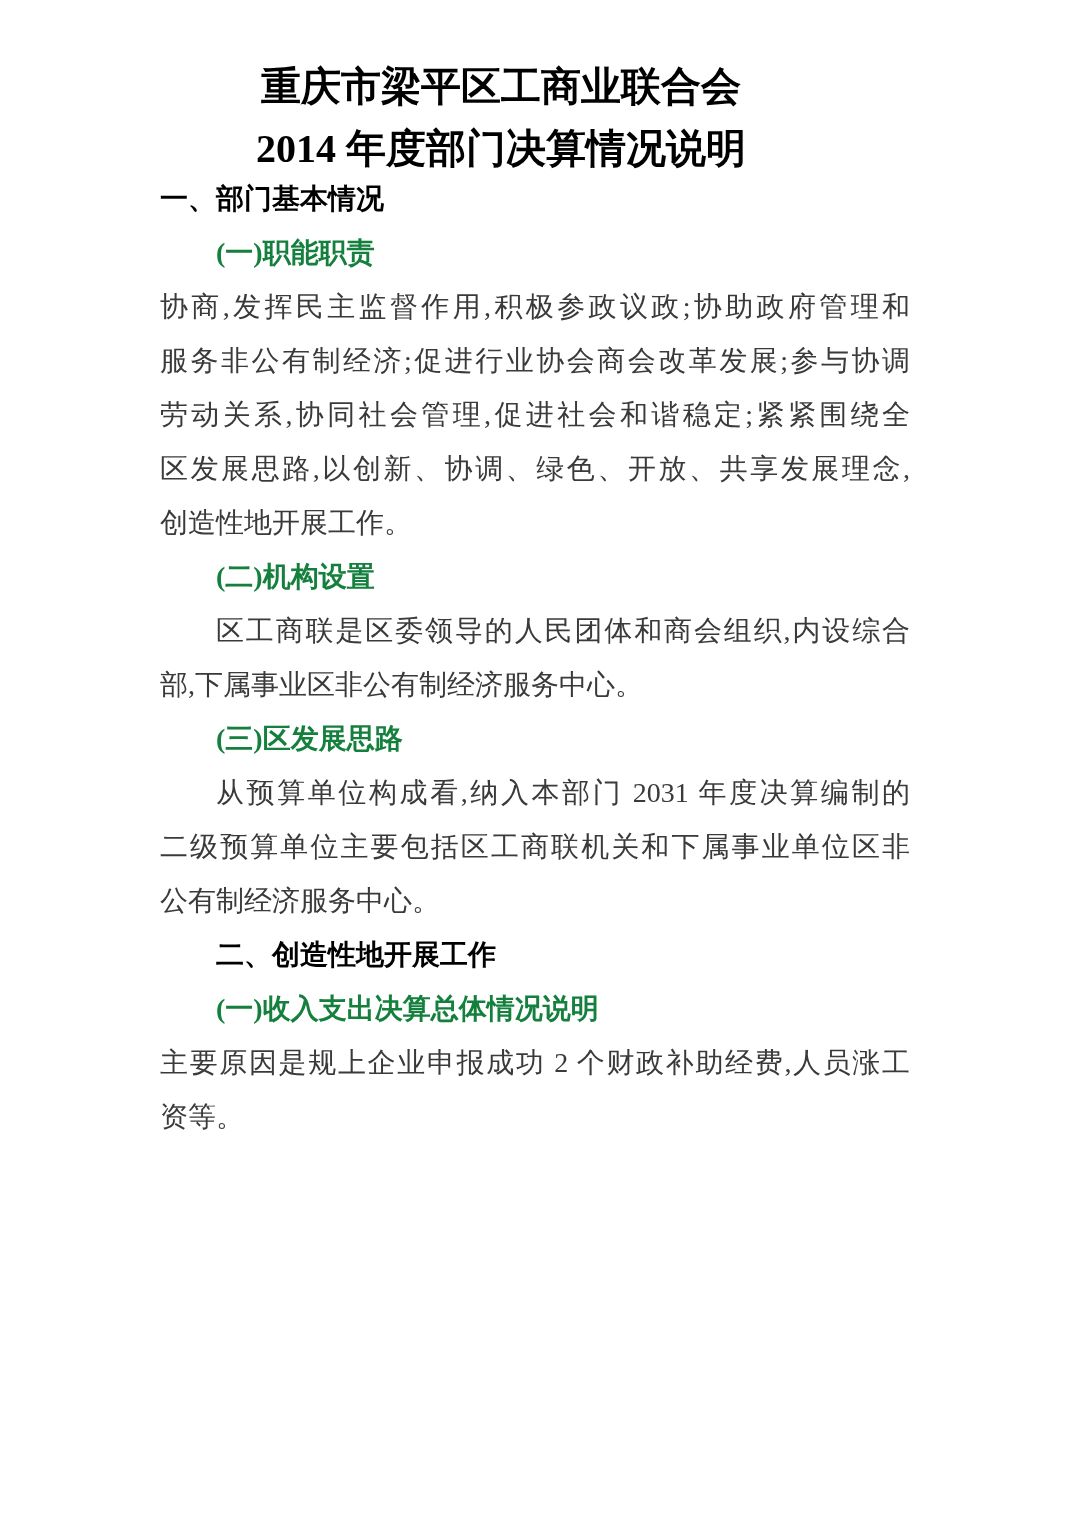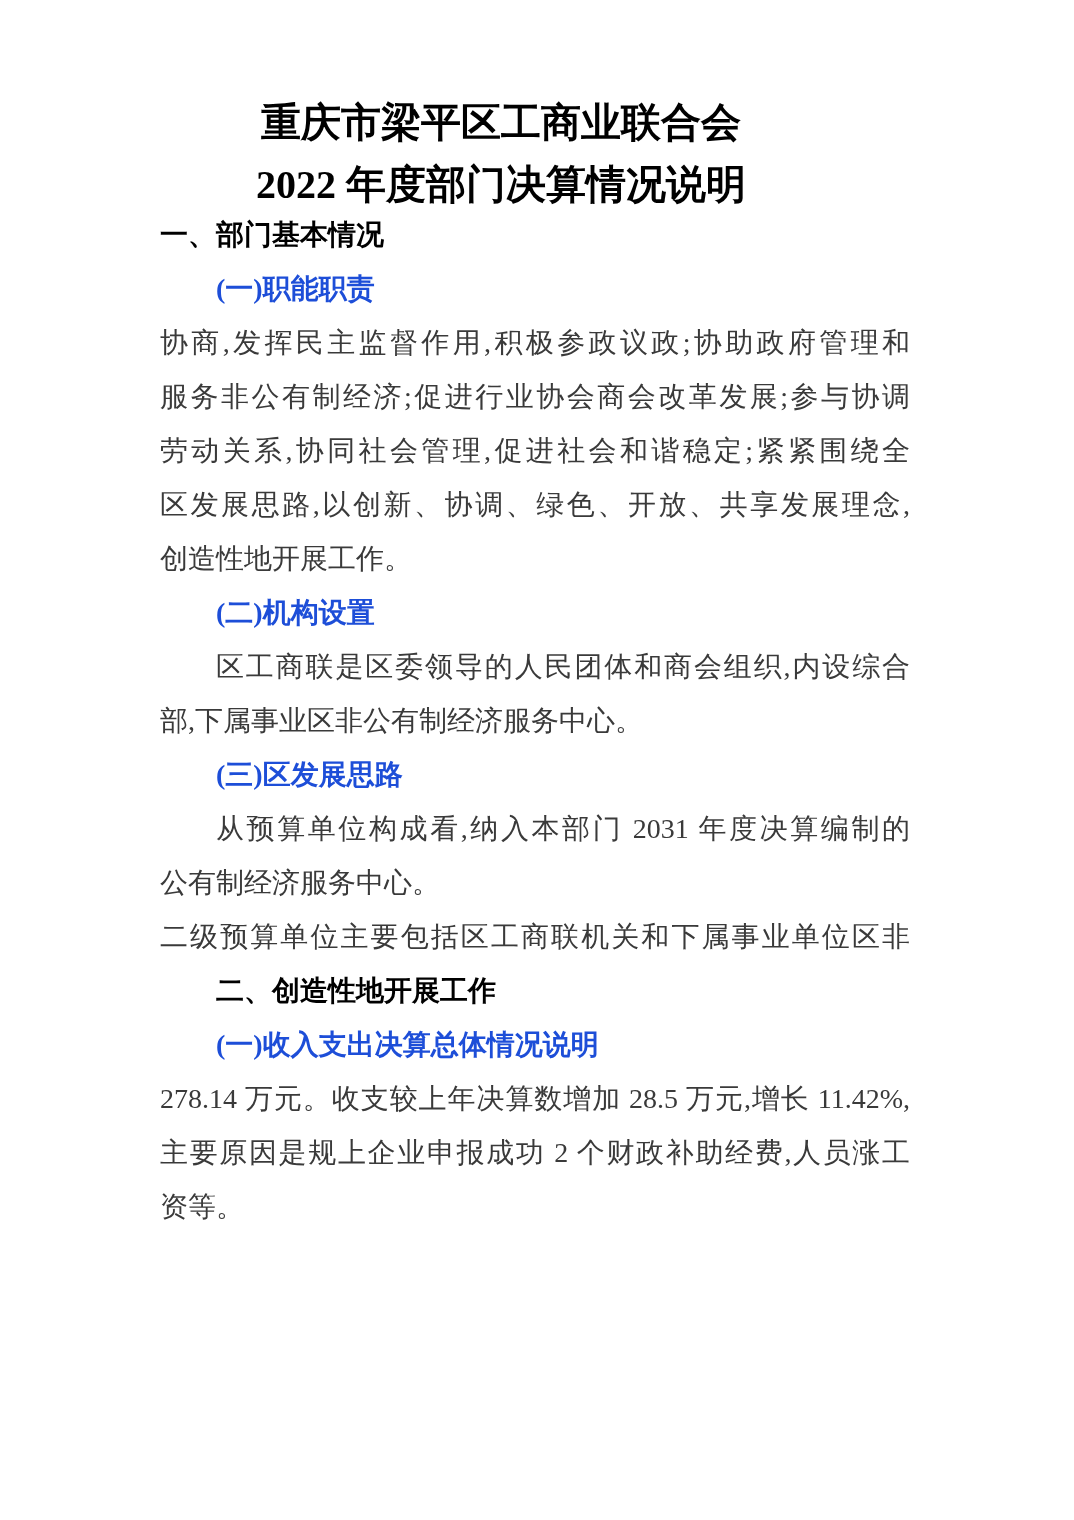--- a/index.html
+++ b/index.html
@@ -4,21 +4,21 @@
 <style>
   html, body { margin: 0; padding: 0; background: #ffffff; }
   .page {
     position: relative;
     width: 1074px;
     height: 1520px;
     background: #ffffff;
     overflow: hidden;
   }
   .title-block {
-    padding-top: 92px;
+    padding-top: 56px;
     width: 1002px;
     text-align: center;
     font-family: "Liberation Serif", serif;
     font-weight: bold;
     font-size: 40px;
     line-height: 62px;
     color: #000000;
   }
   .content {
     width: 750px;
@@ -27,62 +27,61 @@
     line-height: 54px;
   }
   .h1 {
     font-family: "Liberation Sans", sans-serif;
     font-weight: bold;
     color: #000000;
   }
   .h2 {
     font-family: "Liberation Serif", serif;
     font-weight: bold;
-    color: #1d4ed8;
+    color: #15803d;
   }
   .bl {
     font-family: "Liberation Serif", serif;
     color: #3a3a3a;
     text-align: justify;
     text-align-last: justify;
   }
   .end { text-align-last: left; }
   .ind { padding-left: 56px; }
 </style>
 </head>
 <body>
 
 <div class="page">
 
   <div class="title-block">
     <div>重庆市梁平区工商业联合会</div>
-    <div>2022 年度部门决算情况说明</div>
+    <div>2014 年度部门决算情况说明</div>
   </div>
 
   <div class="content">
 
     <div class="h1">一、部门基本情况</div>
 
     <div class="h2 ind">(一)职能职责</div>
     <div class="bl">协商,发挥民主监督作用,积极参政议政;协助政府管理和</div>
     <div class="bl">服务非公有制经济;促进行业协会商会改革发展;参与协调</div>
     <div class="bl">劳动关系,协同社会管理,促进社会和谐稳定;紧紧围绕全</div>
     <div class="bl">区发展思路,以创新、协调、绿色、开放、共享发展理念,</div>
     <div class="bl end">创造性地开展工作。</div>
 
     <div class="h2 ind">(二)机构设置</div>
     <div class="bl ind">区工商联是区委领导的人民团体和商会组织,内设综合</div>
     <div class="bl end">部,下属事业区非公有制经济服务中心。</div>
 
     <div class="h2 ind">(三)区发展思路</div>
     <div class="bl ind">从预算单位构成看,纳入本部门 2031 年度决算编制的</div>
+    <div class="bl">二级预算单位主要包括区工商联机关和下属事业单位区非</div>
     <div class="bl end">公有制经济服务中心。</div>
-    <div class="bl">二级预算单位主要包括区工商联机关和下属事业单位区非</div>
 
     <div class="h1 ind">二、创造性地开展工作</div>
 
     <div class="h2 ind">(一)收入支出决算总体情况说明</div>
-    <div class="bl">278.14 万元。收支较上年决算数增加 28.5 万元,增长 11.42%,</div>
     <div class="bl">主要原因是规上企业申报成功 2 个财政补助经费,人员涨工</div>
     <div class="bl end">资等。</div>
 
   </div>
 </div>
 
 </body></html>

